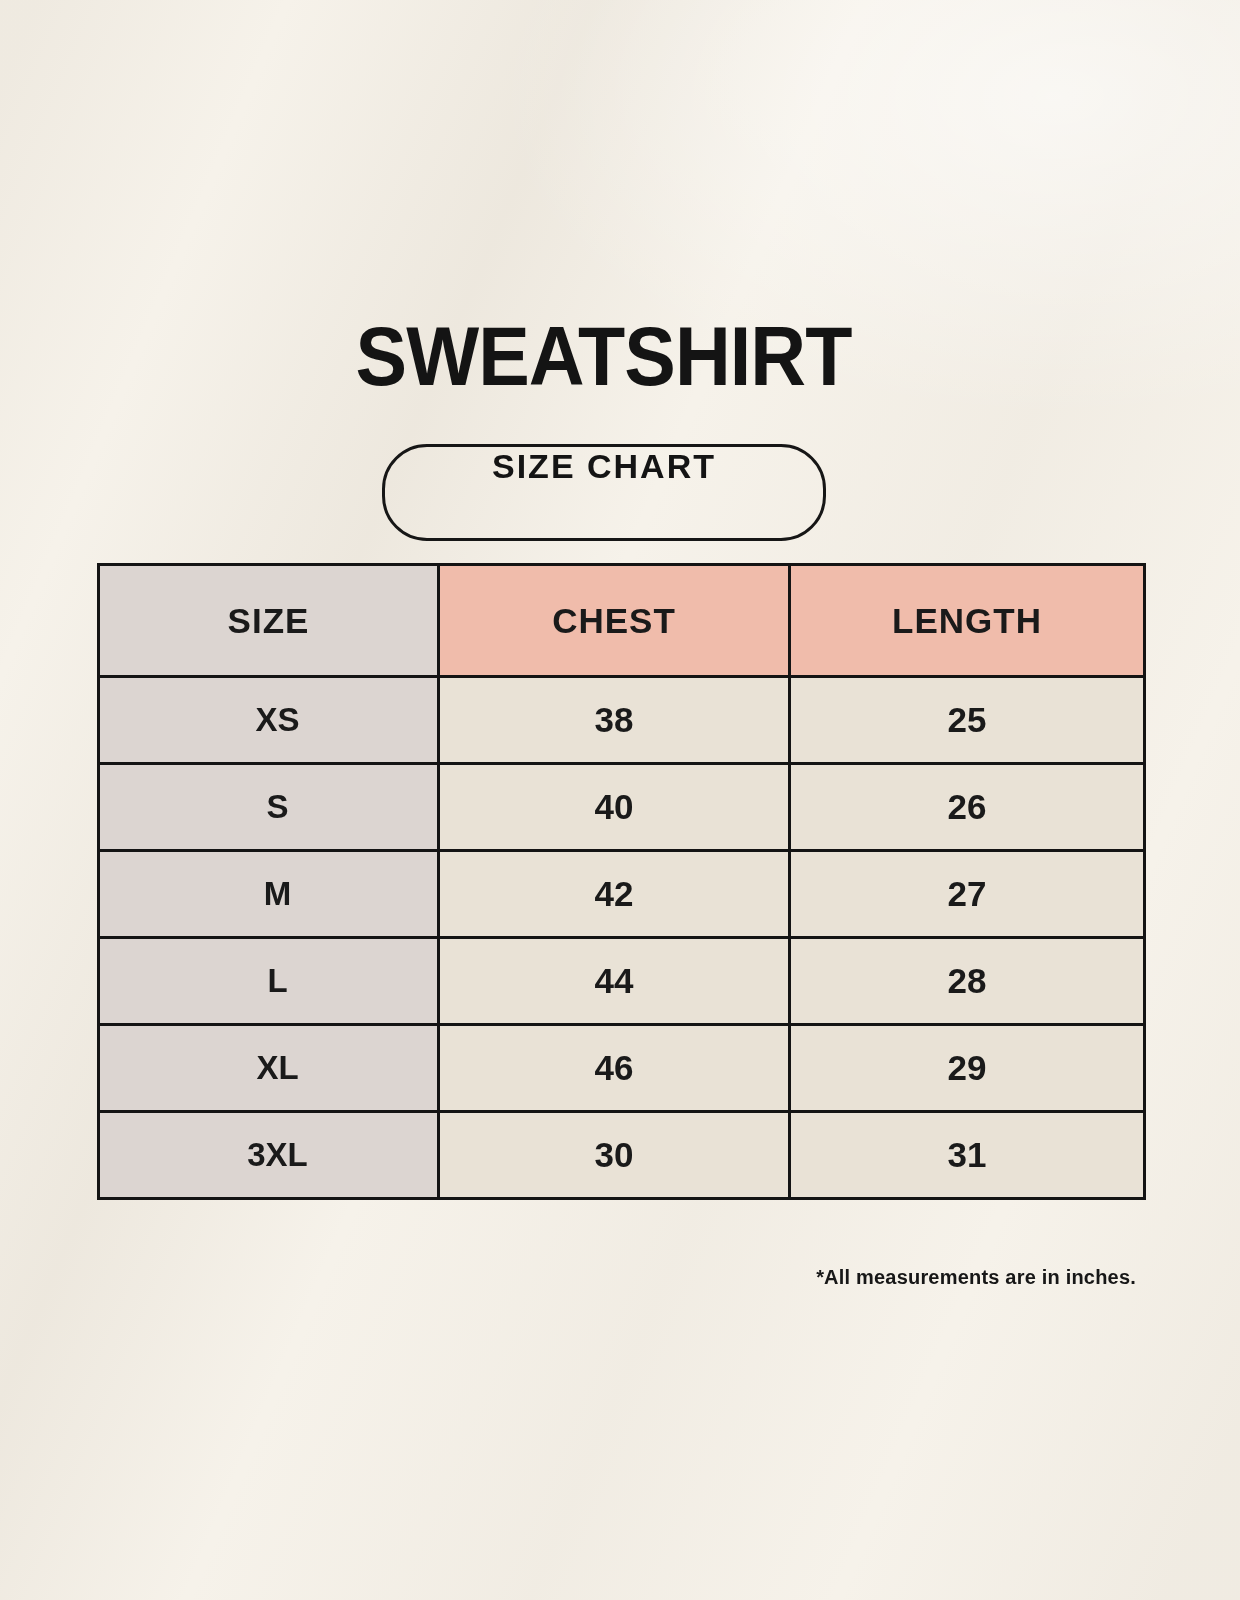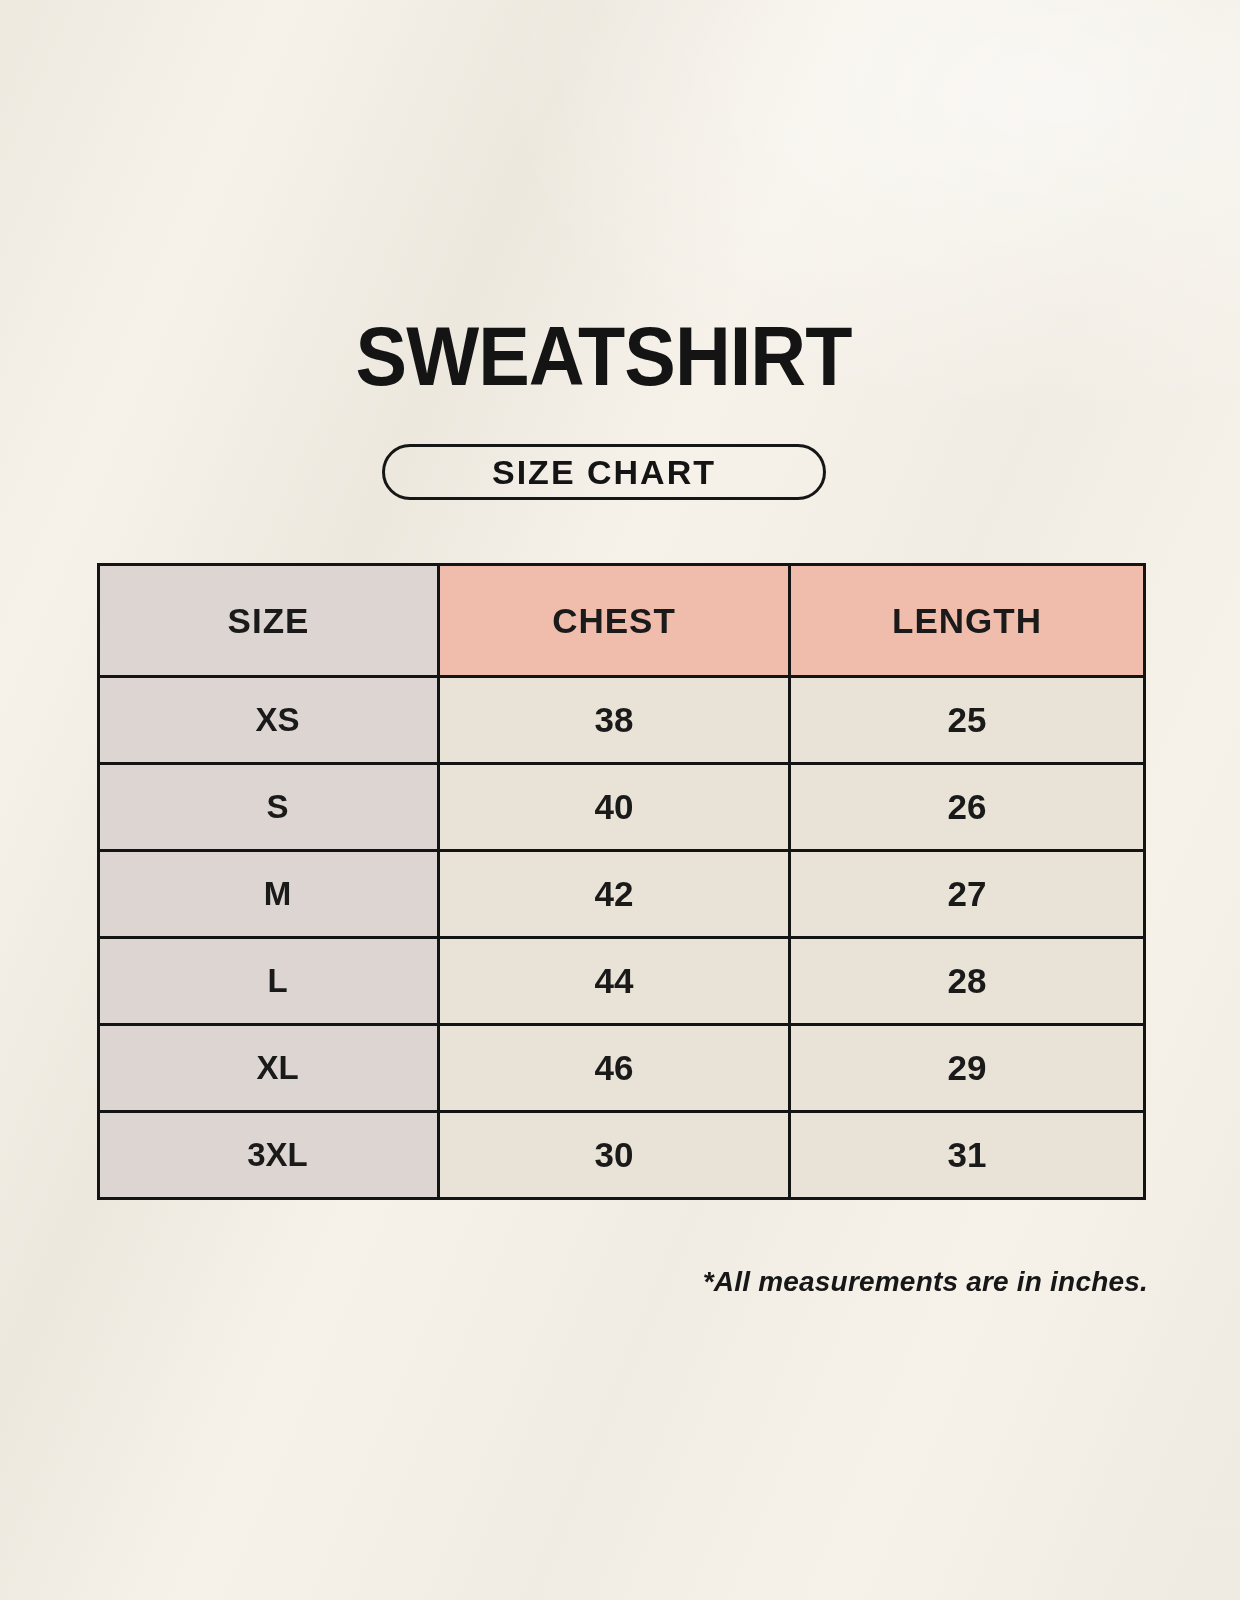--- a/index.html
+++ b/index.html
@@ -32,24 +32,24 @@
     font-size: 84px;
     font-weight: 700;
     letter-spacing: -1px;
     color: #141414;
     transform: scaleX(0.92);
     white-space: nowrap;
   }
   .badge-band { top: 444px; }
   .badge-pill {
     display: inline-flex;
-    align-items: center;
+    align-items: flex-start;
     justify-content: center;
     width: 444px;
-    height: 56px;
+    height: 97px;
     border: 3px solid #161616;
     border-radius: 45px;
     background: transparent;
   }
   .badge-pill span {
     font-size: 34px;
     font-weight: 700;
     letter-spacing: 2px;
     color: #141414;
   }
@@ -74,26 +74,25 @@
   }
   th { height: 112px; font-size: 35px; font-weight: 700; letter-spacing: 1px; }
   td { height: 87px; }
   .size-col   { background: #dcd5d1; }
   .accent     { background: #f0bcab; }
   .value-cell { background: #e9e2d6; font-size: 35px; font-weight: 700; }
   td.size-col { font-size: 33px; font-weight: 700; padding-left: 18px; }
   .footnote {
     position: absolute;
     top: 1266px;
-    right: 92px;
-    font-size: 28px;
+    right: 104px;
+    font-size: 20px;
     font-weight: 700;
     color: #171717;
     letter-spacing: 0.2px;
-    font-style: italic;
   }
 </style>
 </head>
 <body>
 
 <div class="page">
 
   <div class="center-band title-band">
     <div class="title-text">SWEATSHIRT</div>
   </div>

